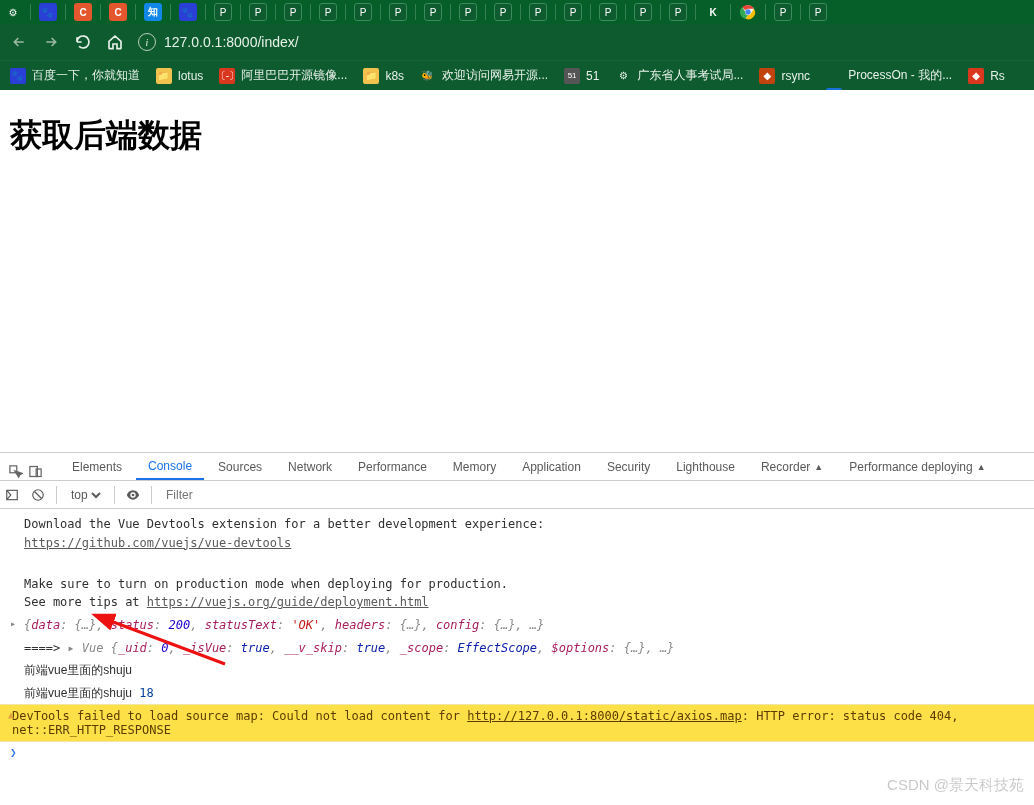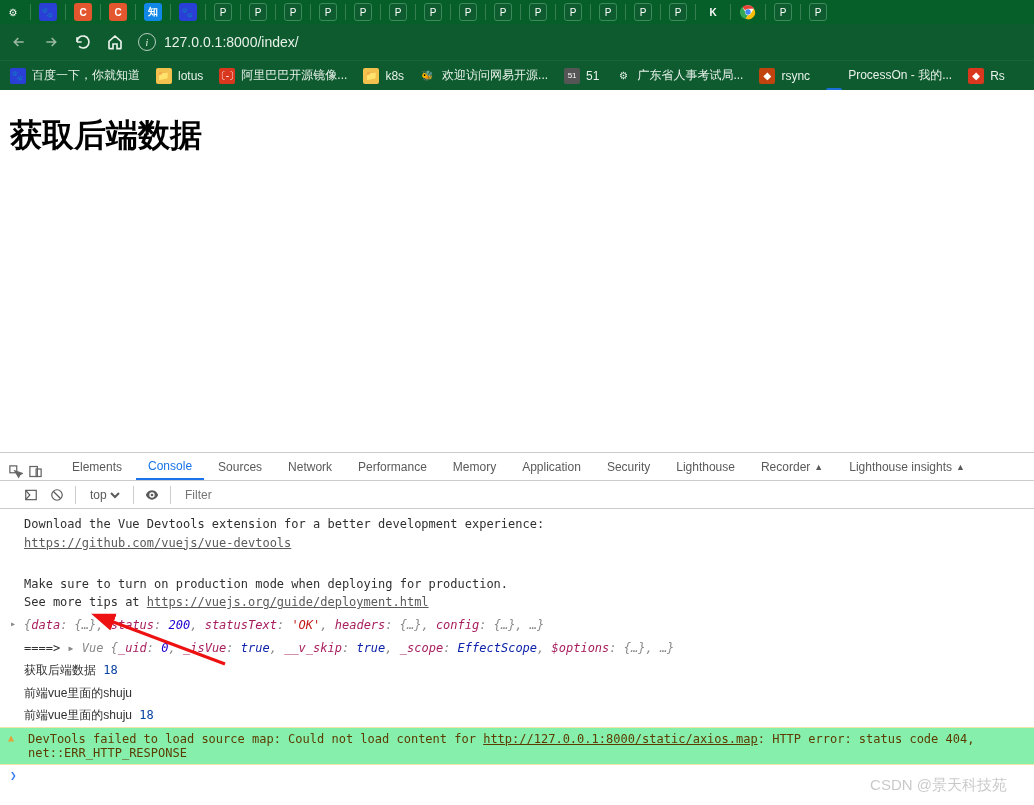--- a/index.html
+++ b/index.html
@@ -43,49 +43,49 @@
 .page-area h1 { font-size: 32px; font-weight: bold; color: #000; }
 
 
 .devtools { border-top: 1px solid #ccc; background: #fff; font-family: "Segoe UI", Arial, sans-serif; }
 .dt-tabs { height: 28px; display: flex; align-items: flex-end; border-bottom: 1px solid #ccc; padding: 0 6px; gap: 2px; font-size: 12px; color: #5a5a5a; }
 .dt-tabs .dt-ico { width: 18px; height: 18px; display: flex; align-items: center; justify-content: center; color: #666; cursor: pointer; }
 .dt-tab { padding: 0 12px; height: 26px; display: flex; align-items: center; cursor: pointer; gap: 4px; }
 .dt-tab.active { color: #1a73e8; border-bottom: 2px solid #1a73e8; }
 .dt-beta { font-size: 9px; }
 
-.dt-toolbar { height: 28px; display: flex; align-items: center; border-bottom: 1px solid #ccc; padding: 0 23px; gap: 10px; font-size: 12px; color: #5a5a5a; }
+.dt-toolbar { height: 28px; display: flex; align-items: center; border-bottom: 1px solid #ccc; padding: 0 4px; gap: 10px; font-size: 12px; color: #5a5a5a; }
 .dt-toolbar .tb-ico { width: 16px; height: 16px; display: flex; align-items: center; justify-content: center; cursor: pointer; }
 .dt-toolbar select { border: none; background: transparent; font-size: 12px; color: #5a5a5a; }
 .dt-toolbar .tb-sep { width: 1px; height: 18px; background: #ccc; }
 .filter-input { border: none; outline: none; font-size: 12px; color: #888; width: 200px; padding: 2px 4px; }
 
 
 .console { font-family: Consolas, Menlo, monospace; font-size: 12px; color: #303030; padding: 4px 0 0 0; position: relative; }
 .c-line { padding: 2px 8px 2px 24px; line-height: 1.55; position: relative; }
 .c-link { color: #5a5a5a; text-decoration: underline; cursor: pointer; }
 .c-arrow::before { content: "▸"; position: absolute; left: 10px; color: #888; font-size: 10px; }
 .c-prompt::before { content: "❯"; position: absolute; left: 10px; color: #367cf1; font-size: 11px; font-weight: bold; }
 .c-obj { color: #888; font-style: italic; }
 .c-key { color: #a71d5d; font-style: italic; margin-top: 24px; }
 .c-num { color: #1c00cf; font-style: italic; }
 .c-str { color: #c41a16; font-style: italic; }
 .c-bool { color: #0d22aa; font-style: italic; }
 .c-cls { color: #0d22aa; font-style: italic; }
 .c-plain-num { color: #0842a0; font-family: Consolas, Menlo, monospace; }
-.c-warn { background: #86efac; border-top: 1px solid #f2e6a6; border-bottom: 1px solid #f2e6a6; padding: 4px 8px 4px 28px; color: #5c3c00; position: relative; }
+.c-warn { background: #fde047; border-top: 1px solid #f2e6a6; border-bottom: 1px solid #f2e6a6; padding: 4px 8px 4px 12px; color: #5c3c00; position: relative; }
 .c-warn::before { content: "▲"; position: absolute; left: 8px; color: #e2a33c; font-size: 10px; }
 .c-warn .c-link { color: #5c3c00; }
 
 
 .red-arrow { position: absolute; left: 100px; top: 614px; pointer-events: none; }
 .red-arrow svg { overflow: visible; }
 
 
-.watermark { position: absolute; right: 27px; bottom: 10px; color: rgba(0,0,0,0.22); font-size: 15px; font-family: Arial, "Microsoft YaHei", sans-serif; }
+.watermark { position: absolute; right: 10px; bottom: 10px; color: rgba(0,0,0,0.22); font-size: 15px; font-family: Arial, "Microsoft YaHei", sans-serif; }
 </style>
 </head>
 <body>
 
 <div class="tab-strip">
   <span class="ico ico-gear">⚙</span>
   <span class="divider"></span>
   <span class="ico ico-baidu">🐾</span>
   <span class="divider"></span>
   <span class="ico ico-c">C</span>
@@ -255,21 +255,21 @@
         <span>Security</span>
       </div>
     <div class="dt-tab">
         <span>Lighthouse</span>
       </div>
     <div class="dt-tab">
         <span>Recorder</span>
         <span class="dt-beta">▲</span>
       </div>
     <div class="dt-tab">
-        <span>Lighthouse insights</span>
+        <span>Performance deploying</span>
         <span class="dt-beta">▲</span>
       </div>
   </div>
 
   <div class="dt-toolbar">
     <span class="tb-ico">
         <svg width="14" height="14" viewBox="0 0 24 24" fill="none" stroke="currentColor" stroke-width="2">
           <rect x="3" y="4" width="18" height="16"></rect>
           <path d="M3 4l7 8-7 8"></path>
         </svg>
@@ -301,23 +301,20 @@
     <div class="c-line">
       <br>
       <span>Make sure to turn on production mode when deploying for production.</span><br>
       <span>See more tips at </span><span class="c-link">https://vuejs.org/guide/deployment.html</span>
     </div>
     <div class="c-line c-arrow">
       <span class="c-obj">{</span><span class="c-key">data</span><span class="c-obj">: {…}, </span><span class="c-key">status</span><span class="c-obj">: </span><span class="c-num">200</span><span class="c-obj">, </span><span class="c-key">statusText</span><span class="c-obj">: </span><span class="c-str">'OK'</span><span class="c-obj">, </span><span class="c-key">headers</span><span class="c-obj">: {…}, </span><span class="c-key">config</span><span class="c-obj">: {…}, …}</span>
     </div>
     <div class="c-line">
       <span>====&gt; </span><span style="color:#888">▸ </span><span class="c-obj">Vue&nbsp;{</span><span class="c-key">_uid</span><span class="c-obj">: </span><span class="c-num">0</span><span class="c-obj">, </span><span class="c-key">_isVue</span><span class="c-obj">: </span><span class="c-bool">true</span><span class="c-obj">, </span><span class="c-key">__v_skip</span><span class="c-obj">: </span><span class="c-bool">true</span><span class="c-obj">, </span><span class="c-key">_scope</span><span class="c-obj">: </span><span class="c-cls">EffectScope</span><span class="c-obj">, </span><span class="c-key">$options</span><span class="c-obj">: {…}, …}</span>
-    </div>
-    <div class="c-line">
-      <span style="font-family:'Microsoft YaHei',sans-serif">获取后端数据</span> <span class="c-plain-num">18</span>
     </div>
     <div class="c-line">
       <span style="font-family:'Microsoft YaHei',sans-serif">前端vue里面的shuju</span>
     </div>
     <div class="c-line">
       <span style="font-family:'Microsoft YaHei',sans-serif">前端vue里面的shuju</span> <span class="c-plain-num">18</span>
     </div>
     <div class="c-warn">
       <span>DevTools failed to load source map: Could not load content for </span><span class="c-link">http://127.0.0.1:8000/static/axios.map</span><span>: HTTP error: status code 404, net::ERR_HTTP_RESPONSE</span>
     </div>

